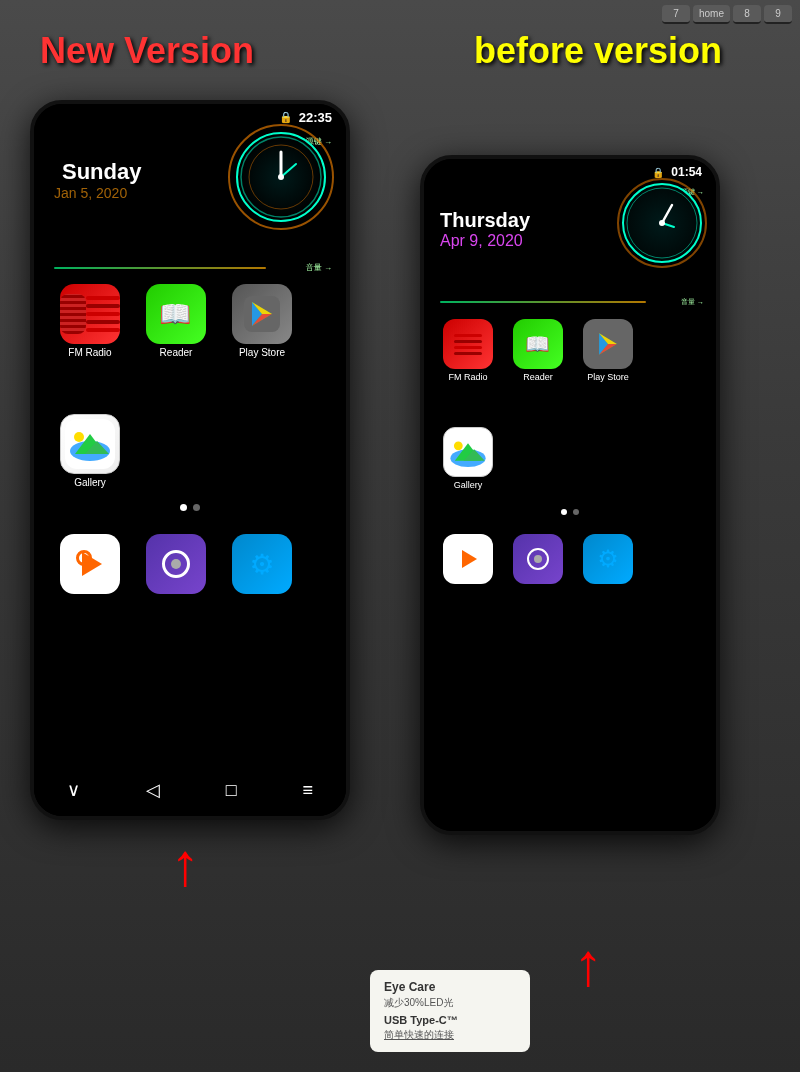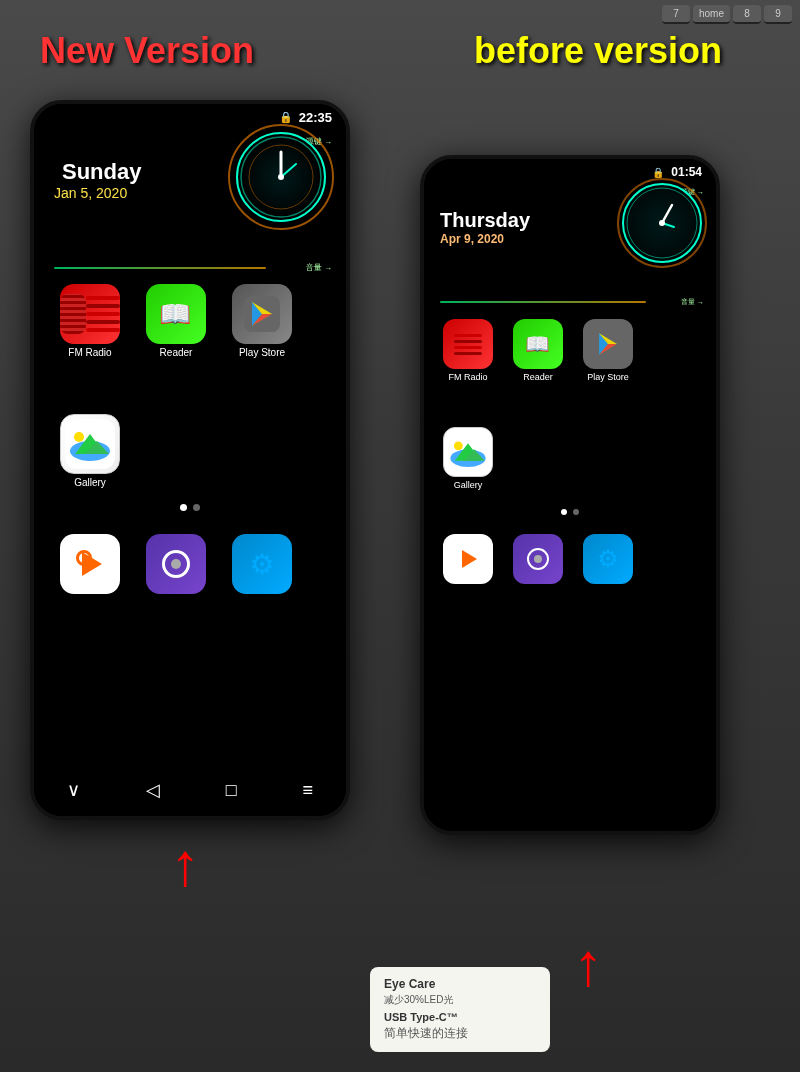--- a/index.html
+++ b/index.html
@@ -134,21 +134,21 @@
     }
 
     .date-area .day-name {
       font-size: 22px;
       font-weight: bold;
       margin-left: 8px;
     }
 
     .date-area .date-str {
       font-size: 14px;
-      color: #fde047;
+      color: #a16207;
     }
 
     
     .app-grid {
       position: absolute;
       display: flex;
       flex-wrap: wrap;
       gap: 10px;
     }
 
@@ -259,21 +259,21 @@
     .bottom-card {
       position: absolute;
       bottom: 20px;
       left: 370px;
       background: #f5f5f0;
       border-radius: 8px;
       padding: 10px 14px;
       font-size: 11px;
       color: #333;
       z-index: 50;
-      width: 180px;
+      width: 160px;
     }
 
     
     .app-icon-sm {
       width: 50px;
       height: 50px;
       border-radius: 12px;
       display: flex;
       align-items: center;
       justify-content: center;
@@ -512,21 +512,21 @@
           <circle cx="38" cy="38" r="35" fill="none" stroke="#00ffcc" stroke-width="1" opacity="0.5"></circle>
           <line x1="38" y1="38" x2="48" y2="20" stroke="#fff" stroke-width="2.5" stroke-linecap="round"></line>
           <line x1="38" y1="38" x2="50" y2="42" stroke="#00ffcc" stroke-width="2" stroke-linecap="round"></line>
           <circle cx="38" cy="38" r="3" fill="#fff"></circle>
         </svg>
       </div>
     </div>
 
     <div style="position:absolute;left:16px;top:50px;color:#fff;">
       <div style="font-size:20px;font-weight:bold;">Thursday</div>
-      <div style="font-size:12px;color:#fdba74;font-weight:bold;">Apr 9, 2020</div>
+      <div style="font-size:16px;color:#d946ef;">Apr 9, 2020</div>
     </div>
 
     <div style="position:absolute;top:138px;right:12px;color:#aaffaa;font-size:7px;">音量 →</div>
     <div style="position:absolute;top:142px;left:16px;right:70px;height:2px;background:linear-gradient(90deg,#00ff88,#ffaa00);border-radius:2px;opacity:0.7;"></div>
 
     <div style="position:absolute;left:14px;top:160px;display:flex;gap:10px;">
 
       <div class="app-icon-wrap-sm">
         <div class="app-icon-sm" style="background:linear-gradient(135deg,#cc0000,#ff3333);">
           <div style="display:flex;flex-direction:column;gap:3px;align-items:center;">
@@ -600,14 +600,14 @@
   </div>
 </div>
 
 <div class="arrow-up" style="left:170px;top:830px;">↑</div>
 <div class="arrow-up" style="left:573px;top:930px;">↑</div>
 
 <div class="bottom-card">
   <div style="font-weight:bold;font-size:12px;margin-bottom:2px;">Eye Care</div>
   <div style="font-size:10px;color:#555;margin-bottom:4px;">减少30%LED光</div>
   <div style="font-weight:bold;font-size:11px;margin-bottom:2px;">USB Type-C™</div>
-  <div style="font-size:12px;color:#555;">简单快速的连接</div>
+  <div style="font-size:10px;color:#555;text-decoration:underline;">简单快速的连接</div>
 </div>
 
 </body></html>

